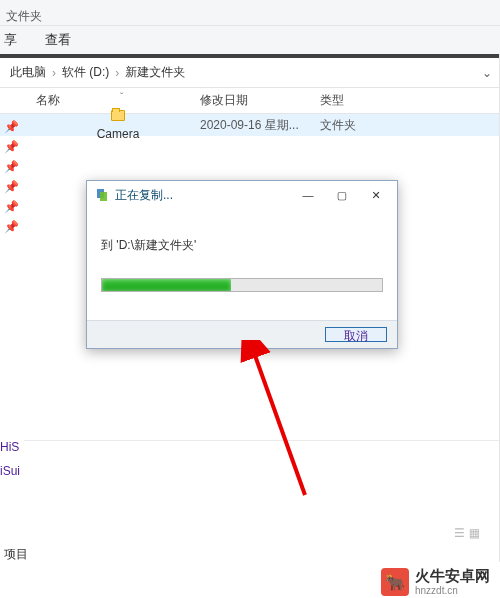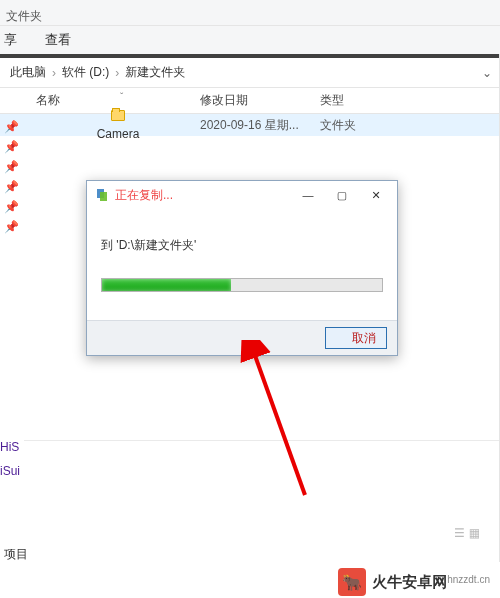--- a/index.html
+++ b/index.html
@@ -32,41 +32,41 @@
 
 .left-pins { position: absolute; left: 4px; top: 120px; display: flex; flex-direction: column; gap: 10px; }
 .left-pins .pin { width: 10px; height: 10px; color: #888; }
 
 .sidebar-items { position: absolute; left: 0; top: 440px; display: flex; flex-direction: column; gap: 10px; font-size: 12px; color: #4c1d95; }
 
 .status-bar { position: absolute; left: 0; bottom: 32px; height: 20px; font-size: 12px; color: #333; padding-left: 4px; }
 
 .branding { position: absolute; right: 10px; bottom: 2px; display: flex; align-items: center; gap: 6px; }
 .branding .bull-icon { width: 28px; height: 28px; background: #e74c3c; border-radius: 4px; display: flex; align-items: center; justify-content: center; color: #fff; font-size: 16px; }
-.branding .brand-text { display: flex; flex-direction: row; line-height: 1.1; }
+.branding .brand-text { display: flex; flex-direction: column; line-height: 1.1; }
 .branding .cn { font-size: 15px; color: #333; font-weight: 600; }
 .branding .url { font-size: 10px; color: #888; }
 
 .arrow-annotation { position: absolute; left: 175px; top: 340px; width: 140px; height: 160px; pointer-events: none; }
 
 
 .overlay { position: absolute; inset: 0; }
 .dialog { position: absolute; left: 86px; top: 180px; width: 312px; background: #fff; border: 1px solid #8fa6bf; box-shadow: 0 3px 12px rgba(0,0,0,0.3); }
 .dialog .titlebar { height: 28px; background: #fff; display: flex; align-items: center; padding: 0 4px 0 8px; font-size: 12px; }
 .dialog .titlebar .title-icon { width: 14px; height: 14px; margin-right: 6px; display: inline-flex; align-items: center; justify-content: center; }
-.dialog .titlebar .title-text { flex: 1; color: #ef4444; }
+.dialog .titlebar .title-text { flex: 1; color: #0c4a6e; }
 .dialog .win-btns { display: flex; }
 .dialog .win-btn { width: 34px; height: 22px; display: flex; align-items: center; justify-content: center; font-size: 11px; color: #333; }
 .dialog .banner { background: #3b8fd9; color: #fff; padding: 6px 10px; font-size: 13px; white-space: nowrap; overflow: hidden; }
 .dialog .body { padding: 28px 14px 10px; background: #fff; }
 .dialog .dest { font-size: 12px; color: #333; margin-bottom: 24px; }
 .dialog .progress { width: 100%; height: 14px; border: 1px solid #b5b5b5; background: #e8e8e8; position: relative; margin-bottom: 18px; }
 .dialog .progress .fill { position: absolute; left: 0; top: 0; bottom: 0; width: 46%; background: linear-gradient(to bottom, #3fc43f, #17a517); box-shadow: inset 0 0 4px rgba(255,255,255,0.5); }
 .dialog .footer { background: #eef1f4; border-top: 1px solid #d8dde3; padding: 6px 10px; display: flex; justify-content: flex-end; }
-.dialog .cancel-btn { min-width: 62px; height: 22px; border: 1px solid #2a6fb0; background: #e7f1fb; font-size: 12px; color: #b91c1c; padding: 0 10px; text-align: right; }
+.dialog .cancel-btn { min-width: 62px; height: 15px; border: 1px solid #2a6fb0; background: #e7f1fb; font-size: 12px; color: #4c1d95; padding: 0 10px; }
 
 .content-divider { position: absolute; left: 24px; right: 0; top: 440px; border-top: 1px solid #eaeaea; }
 .right-border { position: absolute; right: 0; top: 54px; bottom: 36px; width: 1px; background: #e5e5e5; }
 .bottom-right-icons { position: absolute; right: 20px; bottom: 58px; display: flex; gap: 4px; color: #bbb; font-size: 12px; }
 </style>
 </head>
 <body>
 
 <div class="toolbar-top">
   <span class="tab-label">文件夹</span>

